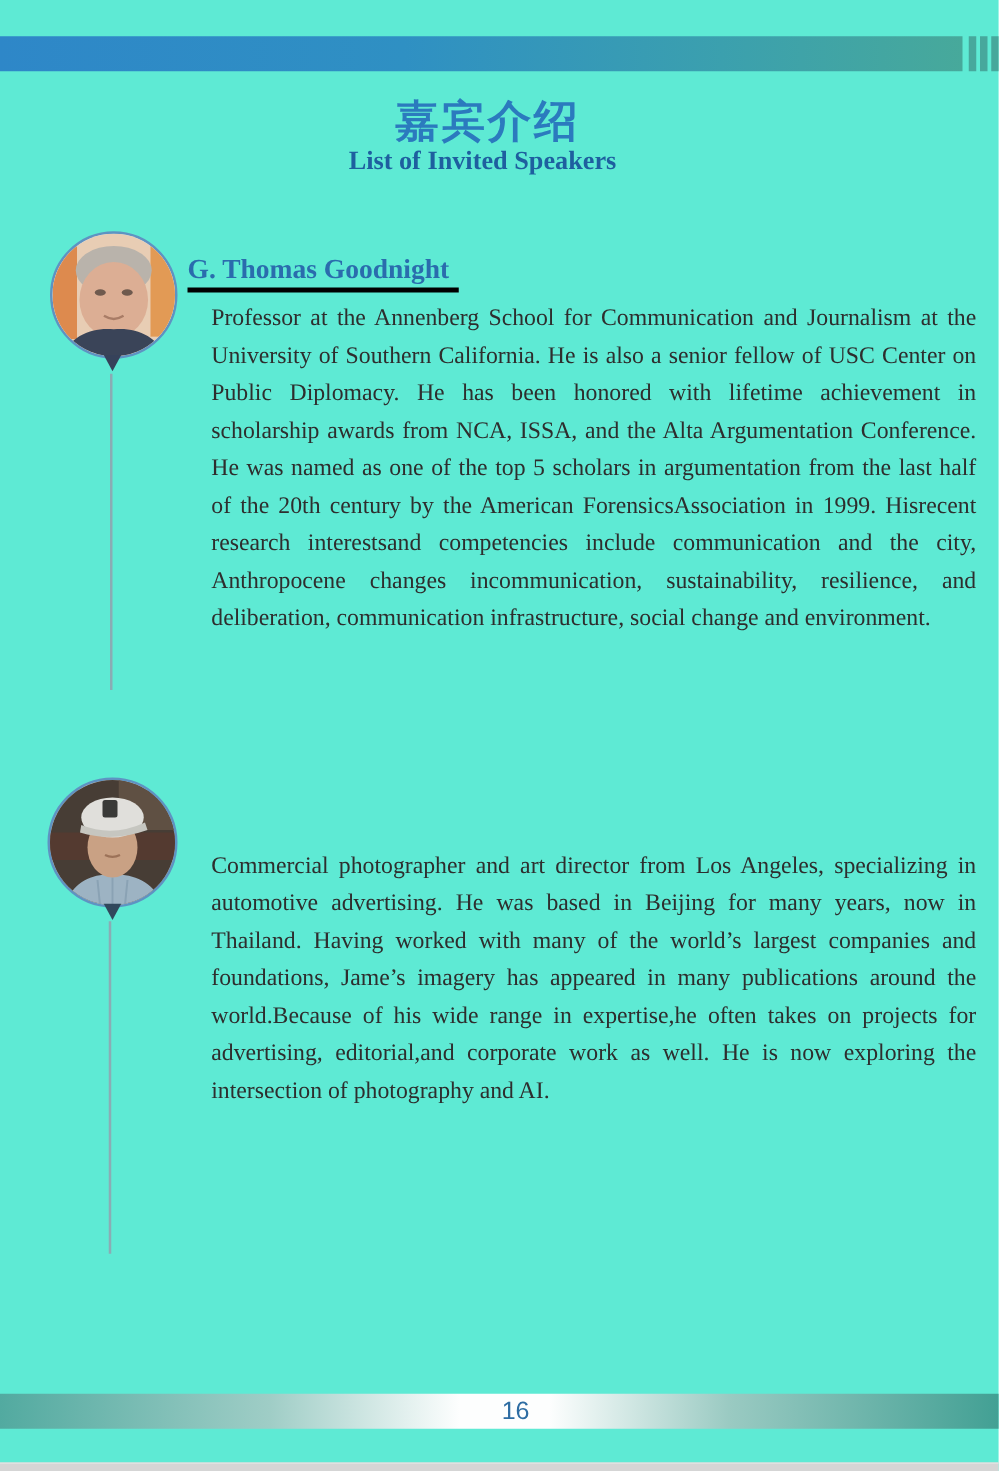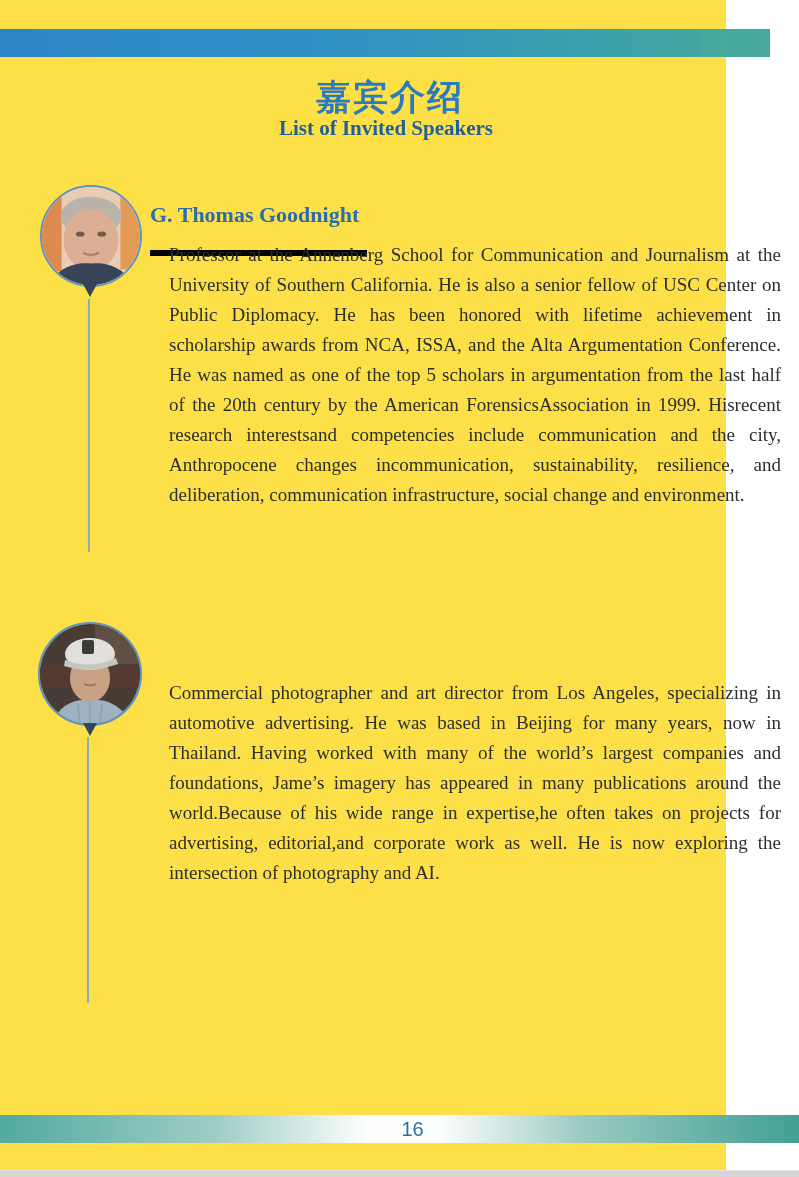--- a/index.html
+++ b/index.html
@@ -1,20 +1,20 @@
 <!DOCTYPE html>
 <html><head>
 <meta charset="utf-8">
 <style>
   * { margin: 0; padding: 0; box-sizing: border-box; }
   html, body { width: 799px; height: 1177px; background: #ffffff; overflow: hidden; }
   .page {
     position: relative;
-    width: 726px; height: 1177px;
-    background: #fde047;
+    width: 799px; height: 1177px;
+    background: #5eead4;
     font-family: "Liberation Serif", serif;
   }
 
   
   .top-bar {
     position: absolute; left: 0; top: 29px;
     width: 770px; height: 28px;
     background: linear-gradient(90deg, #2e87c8 0%, #2f90c3 42%, #3ba0ae 75%, #47a99b 100%);
   }
   .top-stripes {
@@ -68,22 +68,22 @@
   .connector-2 { left: 87px; top: 737px; height: 266px; }
 
   .speaker-name {
     position: absolute; left: 150px;
     font-family: "Liberation Serif", serif;
     font-weight: bold; font-size: 22px;
     color: #2a6cad;
   }
   .speaker-name span {
     display: inline-block;
-    padding: 0 8px 22px 0;
-    border-bottom: 6px solid #000000;
+    padding: 0 8px 2px 0;
+    border-bottom: 4px solid #000000;
   }
   .name-1 { top: 202px; }
   .name-2 { top: 643px; }
 
   .speaker-bio {
     position: absolute; left: 150px; width: 612px;
     font-family: "Liberation Serif", serif;
     font-size: 19px; line-height: 30px;
     color: #2e2e2e;
     text-align: justify;

